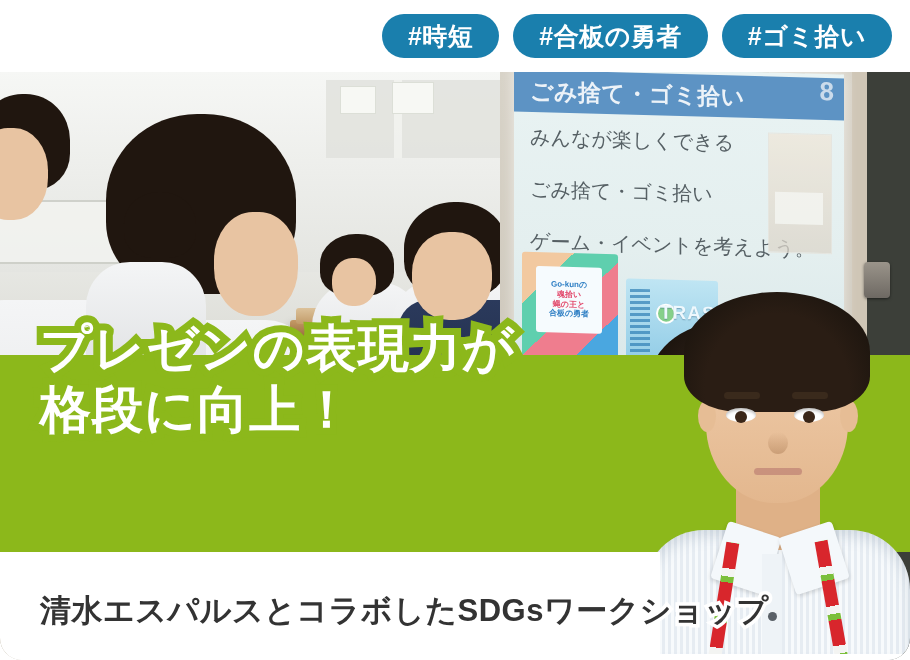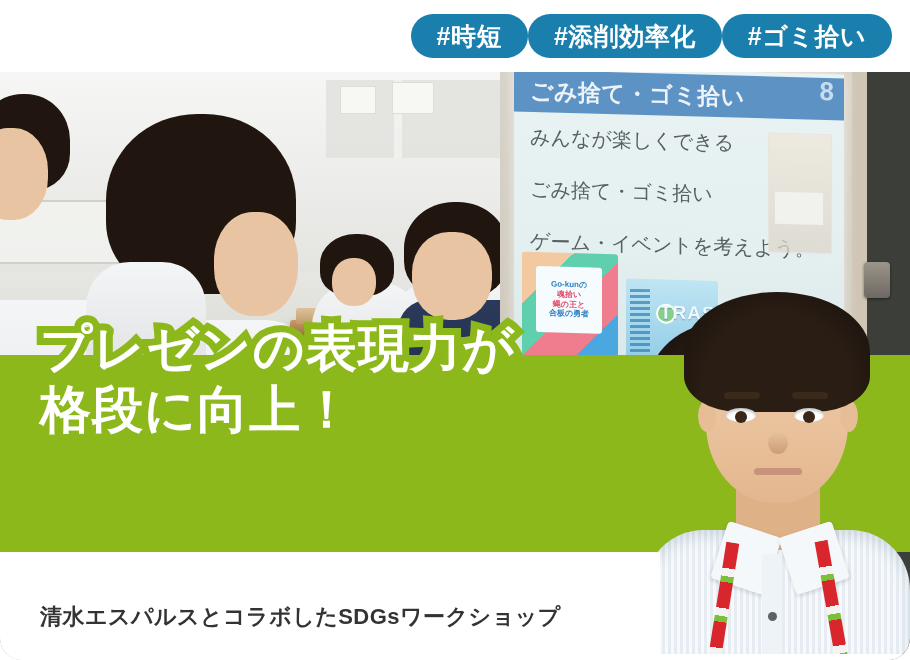--- a/index.html
+++ b/index.html
@@ -9,21 +9,21 @@
   }
   .card{
     position:relative;width:910px;height:660px;
     background:#ffffff;border-radius:22px;overflow:hidden;
   }
 
   
   .tag-row{
     position:absolute;top:0;left:0;width:910px;height:72px;
     display:flex;align-items:center;justify-content:flex-end;
-    padding-right:18px;box-sizing:border-box;z-index:40;
+    gap:14px;padding-right:18px;box-sizing:border-box;z-index:40;
   }
   .tag{
     display:inline-flex;align-items:center;justify-content:center;
     height:44px;padding:0 26px;border-radius:999px;
     background:#1A7FAD;color:#ffffff;
     font-size:25px;font-weight:bold;letter-spacing:.5px;
     white-space:nowrap;line-height:1;
   }
 
   
@@ -163,21 +163,21 @@
   .pc-collar-r{position:absolute;left:146px;top:236px;width:56px;height:60px;
     background:#f4f8fb;transform:rotate(-18deg);border-radius:4px;box-shadow:0 2px 4px rgba(0,0,0,.15);}
   .pc-placket{position:absolute;left:122px;top:262px;width:20px;height:106px;background:#eef3f7;}
   .pc-button{position:absolute;left:128px;top:320px;width:9px;height:9px;background:#5a6168;border-radius:50%;}
   .lanyard{position:absolute;width:13px;height:132px;
     background:repeating-linear-gradient(180deg,#d8262c 0 26px,#f3f4f2 26px 34px,#7bbf3a 34px 40px);}
   .lanyard.l{left:76px;top:250px;transform:rotate(9deg);}
   .lanyard.r{left:186px;top:248px;transform:rotate(-10deg);}
   .caption{
     position:absolute;left:40px;bottom:28px;z-index:50;
-    font-size:22px;font-weight:bold;color:#333333;letter-spacing:.5px;
+    font-size:31px;font-weight:bold;color:#333333;letter-spacing:.5px;
     white-space:nowrap;
     -webkit-text-stroke:7px #ffffff;paint-order:stroke fill;
   }
   .caption-clear{
     position:absolute;left:0;bottom:0;width:660px;height:108px;background:#ffffff;z-index:44;
   }
   .bottom-rule{
     position:absolute;left:0;bottom:0;width:910px;height:6px;
     background:#ffffff;z-index:60;border-radius:0 0 22px 22px;
   }
@@ -185,21 +185,21 @@
 </head>
 <body>
 
 <div class="card">
 
   <div class="tag-row">
     <div class="tag">
       <span>#時短</span>
     </div>
     <div class="tag">
-      <span>#添削効率化</span>
+      <span>#合板の勇者</span>
     </div>
     <div class="tag">
       <span>#ゴミ拾い</span>
     </div>
   </div>
 
   <div class="stage">
 
     <div class="classroom">
       <div class="cr-wall"></div>

